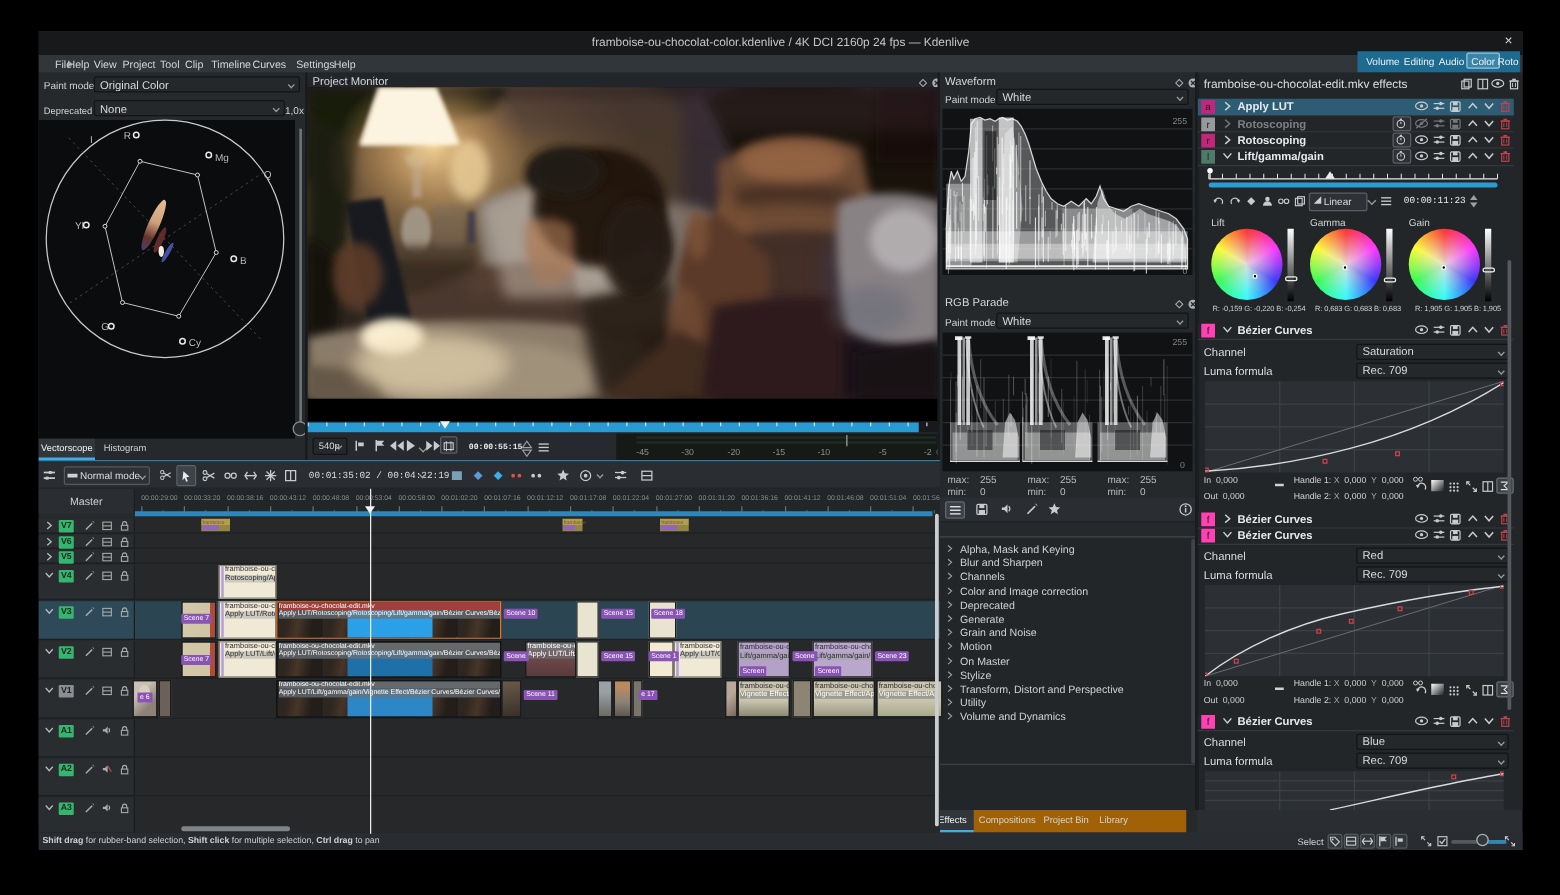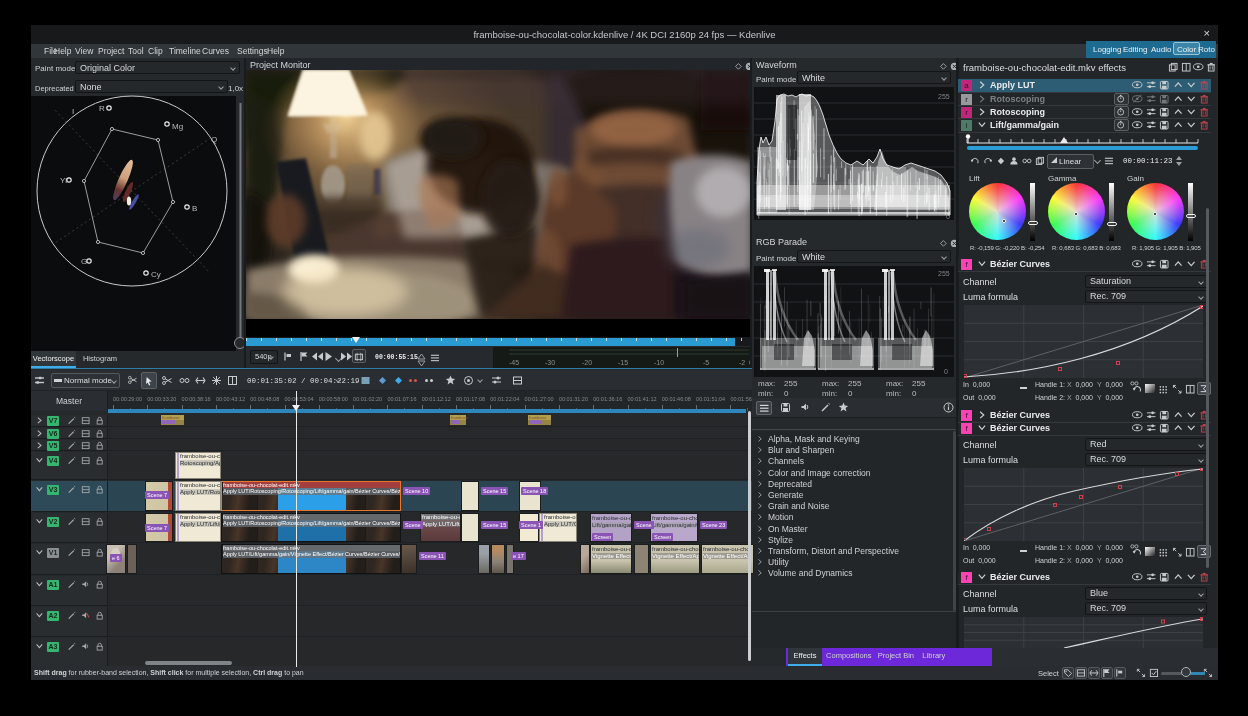--- a/index.html
+++ b/index.html
@@ -26,21 +26,21 @@
       <span class="abs" style="left:67px">Project</span>
       <span class="abs" style="left:97px">Tool</span>
       <span class="abs" style="left:117px">Clip</span>
       <span class="abs" style="left:138px">Timeline</span>
       <span class="abs" style="left:171px">Curves</span>
       <span class="abs" style="left:206px">Settings</span>
       <span class="abs" style="left:236px">Help</span>
   </div>
   <div class="abs" style="left:1055px;top:16px;width:130px;height:17px;background:#1d6b91"></div>
   <div class="abs" style="left:1055px;top:16px;width:130px;height:17px;line-height:17px;color:#eef1f3;font-size:8px">
-    <span style="position:absolute;left:7px">Logging</span>
+    <span style="position:absolute;left:7px">Volume</span>
     <span style="position:absolute;left:37px">Editing</span>
     <span style="position:absolute;left:65px">Audio</span>
     <span style="position:absolute;left:87px;top:1px;background:#3b85a8;border:1px solid #9dc4d6;border-radius:2px;padding:0 3px;height:13px;line-height:13px">Color</span>
     <span style="position:absolute;left:112px">Roto</span>
   </div>
 
   <div id="vpanel" class="abs" style="left:0;top:33px;width:214px;height:312px;background:#26292c"></div>
   <div class="lbl" style="left:4px;top:39px;font-size:8px">Paint mode</div>
   <div class="cb" style="left:44px;top:36px;width:165px;height:13px">Original Color<div style="position: absolute; right: 4px; top: 3.5px; width: 4px; height: 4px; border-right: 1px solid rgb(157, 160, 163); border-bottom: 1px solid rgb(157, 160, 163); transform: rotate(45deg);"></div></div>
   <div class="lbl" style="left:4px;top:59px;font-size:7.5px">Deprecated</div>
@@ -716,21 +716,21 @@
       <div style="position: absolute; left: 6px; top: 126.2px; color: rgb(207, 210, 212); font-size: 8.5px; white-space: nowrap;"><span style="display:inline-block;width:10px"></span>Utility<div style="position: absolute; left: -2px; top: 1px; width: 11px; height: 11px; transform: scale(0.7); transform-origin: 0px 0px;"><svg width="11" height="11" viewBox="0 0 11 11" style="position:static;overflow:visible">
             <polyline points="3.5,2 7.5,5.5 3.5,9" fill="none" stroke="#9da0a3" stroke-width="1.3"></polyline>
           </svg></div></div>
       <div style="position: absolute; left: 6px; top: 137.4px; color: rgb(207, 210, 212); font-size: 8.5px; white-space: nowrap;"><span style="display:inline-block;width:10px"></span>Volume and Dynamics<div style="position: absolute; left: -2px; top: 1px; width: 11px; height: 11px; transform: scale(0.7); transform-origin: 0px 0px;"><svg width="11" height="11" viewBox="0 0 11 11" style="position:static;overflow:visible">
             <polyline points="3.5,2 7.5,5.5 3.5,9" fill="none" stroke="#9da0a3" stroke-width="1.3"></polyline>
           </svg></div></div>
     </div>
   <div class="abs" style="left:922px;top:406px;width:3px;height:180px;background:#3f4448;border-radius:2px"></div>
   <div class="abs" style="left:721px;top:586px;width:206px;height:37px;background:#232629;border-top:1px solid #3a3f43"></div>
 
-  <div class="abs" style="left:755px;top:623px;width:206px;height:18px;background:#6d28d9;font-size:9px">
+  <div class="abs" style="left:712px;top:623px;width:206px;height:18px;background:#a16207;font-size:9px">
     <div class="abs" style="left:2px;top:0;width:34px;height:18px;background:#31363a;border-bottom:2px solid #3daee9;text-align:center;line-height:16px;color:#eff1f2;font-size:7.5px">Effects</div>
     <div class="abs" style="left:38px;top:0;line-height:16px;color:#cfd2d4;font-size:7.5px">&nbsp;Compositions&nbsp;&nbsp;&nbsp;Project Bin&nbsp;&nbsp;&nbsp;&nbsp;Library</div>
   </div>
 
   <div id="rpanel" class="abs" style="left:927px;top:33px;width:260px;height:590px;background:#232629;border-left:1px solid #191c1e"></div>
   <div class="abs" style="left:932px;top:37px;color:#dcdfe1;font-size:9.5px">framboise-ou-chocolat-edit.mkv effects</div>
   <div id="fxhdr" class="abs" style="left:927px;top:33px;width:260px;height:20px">
       <div style="position: absolute; left: 210px; top: 4px; width: 11px; height: 11px; transform: scale(0.95); transform-origin: 0px 0px;"><svg width="11" height="11" viewBox="0 0 11 11" style="position:static;overflow:visible">
           <rect x="1.5" y="3" width="6" height="6.5" fill="none" stroke="#c8cbcd" stroke-width="1"></rect>
           <rect x="3.5" y="1.5" width="6" height="6.5" fill="none" stroke="#c8cbcd" stroke-width="1"></rect>

